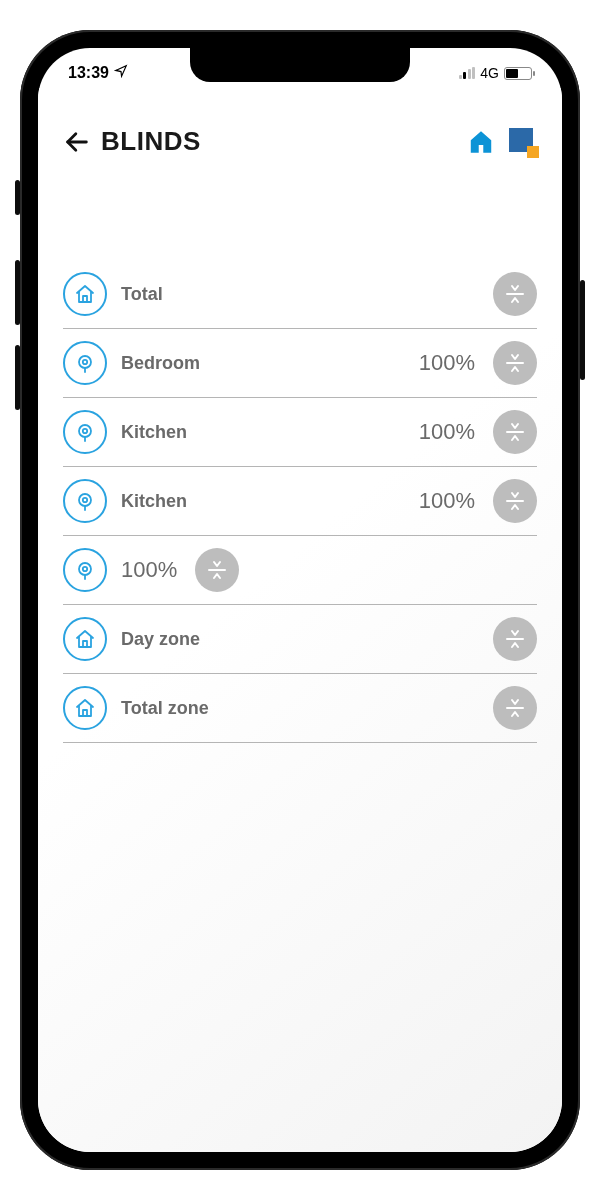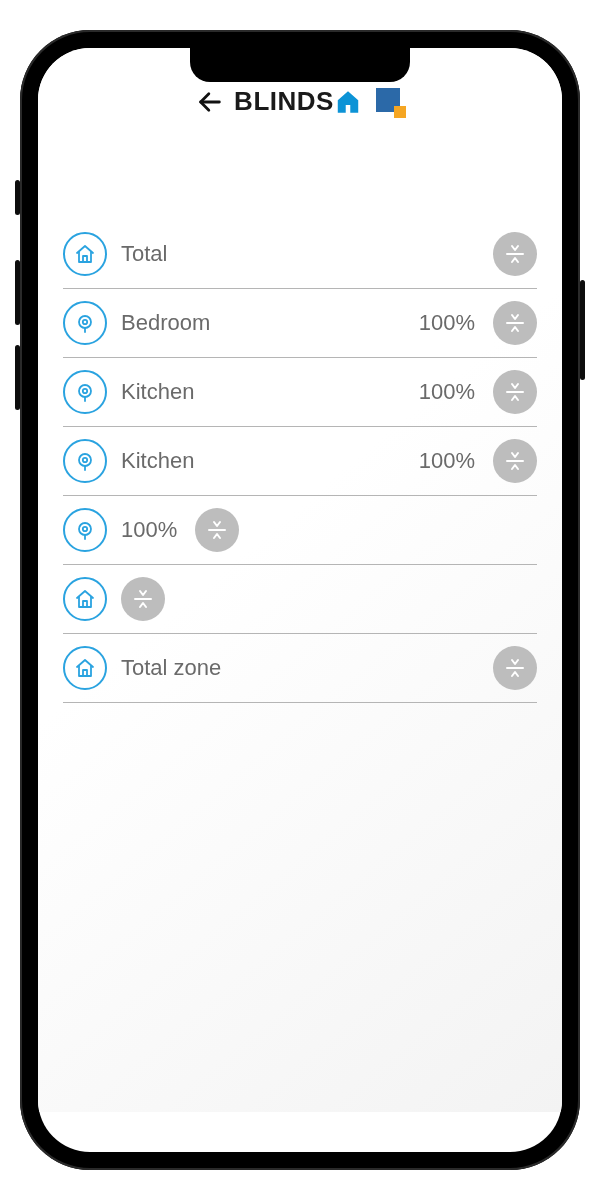--- a/index.html
+++ b/index.html
@@ -114,21 +114,21 @@
     }
     .content {
       padding: 20px 25px 0 25px;
       position: relative;
       height: calc(100% - 40px);
       background: linear-gradient(140deg, #ffffff 0%, #ffffff 45%, #f3f3f3 100%);
     }
     .header {
       display: flex;
       align-items: center;
-      justify-content: center;
+      justify-content: space-between;
       padding: 18px 0 8px 0;
     }
     .header-left {
       display: flex;
       align-items: center;
       gap: 10px;
     }
     .back-arrow {
       width: 28px;
       height: 28px;
@@ -180,23 +180,23 @@
       height: 44px;
       border: 2px solid #2aa3e0;
       border-radius: 50%;
       display:flex;
       align-items:center;
       justify-content:center;
       flex-shrink:0;
     }
     .row-label {
       flex: 1;
-      font-size: 22px;
+      font-size: 18px;
       color: #6a6a6a;
-      font-weight: 400;
+      font-weight: 700;
     }
     .row-value {
       font-size: 22px;
       color: #6a6a6a;
       font-weight: 400;
       margin-right: 4px;
     }
     .row-action {
       width: 44px;
       height: 44px;
@@ -217,20 +217,42 @@
 
 <div class="phone-frame">
   <div class="phone-side-btn side-left-1"></div>
   <div class="phone-side-btn side-left-2"></div>
   <div class="phone-side-btn side-left-3"></div>
   <div class="phone-side-btn side-right"></div>
 
   <div class="screen">
     <div class="notch"></div>
 
+    <div class="status-bar">
+      <div class="status-left">
+        <span>13:39</span>
+        <span class="loc-arrow">
+          <svg width="14" height="14" viewBox="0 0 24 24" fill="none" stroke="#000" stroke-width="2">
+            <path d="M3 11 L21 3 L13 21 L12 13 L3 11 Z" fill="none"></path>
+          </svg>
+        </span>
+      </div>
+      <div class="status-right">
+        <span class="signal-bars">
+          <span></span>
+            <span></span>
+            <span></span>
+            <span></span>
+        </span>
+        <span>4G</span>
+        <span class="battery">
+            <span class="fill"></span>
+          </span>
+      </div>
+    </div>
 
     <div class="content">
       <div class="header">
         <div class="header-left">
           <span class="back-arrow">
             <svg width="28" height="28" viewBox="0 0 24 24" fill="none" stroke="#111" stroke-width="2.4" stroke-linecap="round" stroke-linejoin="round">
               <line x1="20" y1="12" x2="4" y2="12"></line>
               <polyline points="11 5 4 12 11 19"></polyline>
             </svg>
           </span>
@@ -340,20 +362,21 @@
             </span>
           </div>
           <div class="row">
             <span class="row-icon">
               <svg width="24" height="24" viewBox="0 0 24 24" fill="none" stroke="#2aa3e0" stroke-width="1.8" stroke-linecap="round" stroke-linejoin="round">
                 <path d="M4 11 L12 4 L20 11"></path>
                 <path d="M6 10 L6 20 L18 20 L18 10"></path>
                 <path d="M10 20 L10 14 L14 14 L14 20"></path>
               </svg>
             </span>
+            <span class="row-label">Day zone</span>
             <span class="row-action">
               <svg width="24" height="24" viewBox="0 0 24 24" fill="none" stroke="#ffffff" stroke-width="2" stroke-linecap="round" stroke-linejoin="round">
                 <line x1="4" y1="12" x2="20" y2="12"></line>
                 <polyline points="9 4 12 8 15 4"></polyline>
                 <polyline points="9 20 12 16 15 20"></polyline>
               </svg>
             </span>
           </div>
           <div class="row">
             <span class="row-icon">

